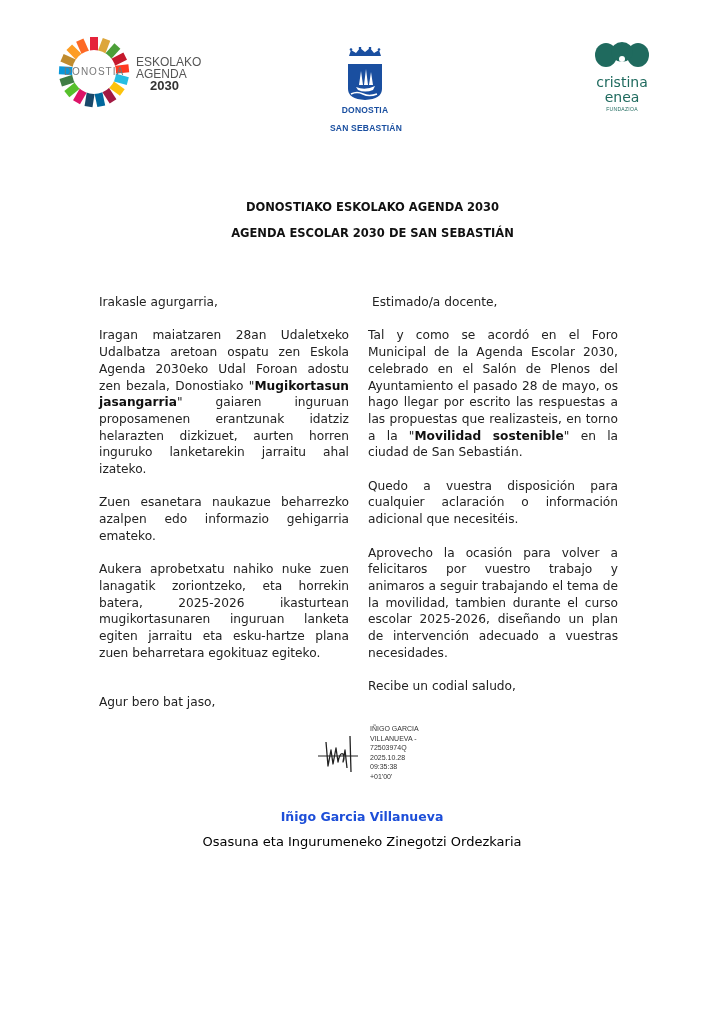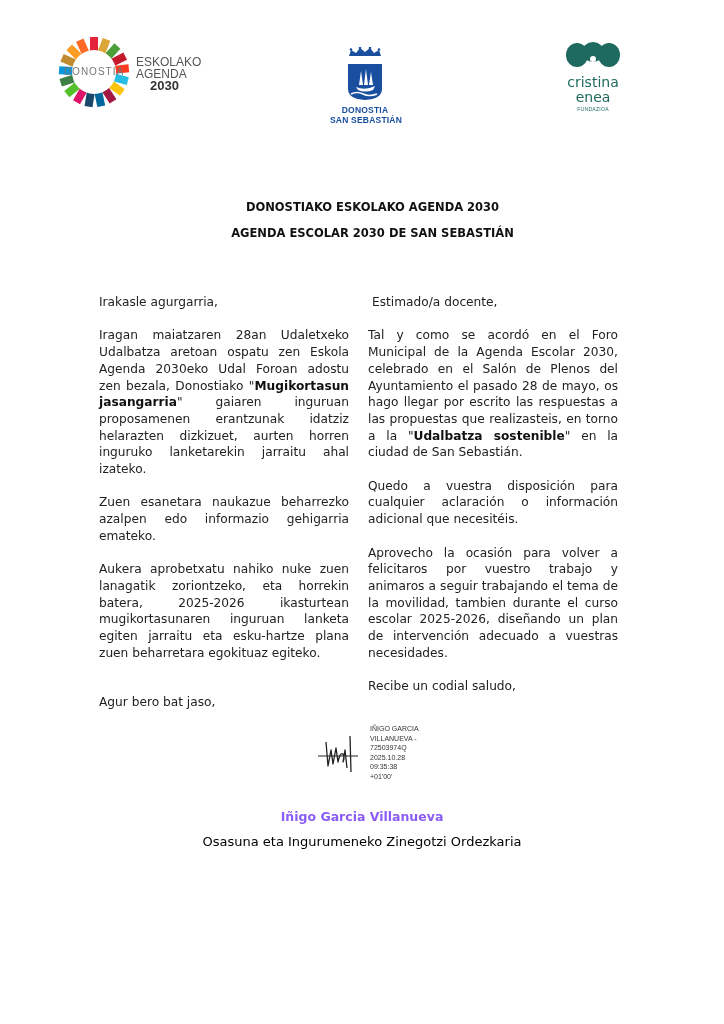--- a/index.html
+++ b/index.html
@@ -15,21 +15,21 @@
     .logo-agenda .agenda-text { position: absolute; left: 78px; top: 20px; font-family: "Liberation Sans", sans-serif;
       font-size: 12px; line-height: 12px; color: #555; }
     .logo-agenda .agenda-text .yr { display: block; font-weight: bold; color: #333; margin-left: 14px; font-size: 13px; }
 
     .logo-city { position: absolute; left: 330px; top: 42px; width: 70px; text-align: center; }
     .logo-city .crown { width: 36px; height: 10px; margin: 0 auto; }
     .logo-city .shield { width: 36px; height: 38px; margin: 2px auto 0; }
     .logo-city .city-name { font-family: "Liberation Sans", sans-serif; font-weight: bold; font-size: 8.5px; color: #1a4fa0;
       line-height: 10px; letter-spacing: 0.2px; white-space: nowrap; }
 
-    .logo-ce { position: absolute; left: 559px; top: 42px; width: 68px; text-align: center; }
+    .logo-ce { position: absolute; left: 588px; top: 42px; width: 68px; text-align: center; }
     .logo-ce .leaves { width: 58px; height: 28px; margin: 0 auto; }
     .logo-ce .ce-name { font-family: "DejaVu Sans", sans-serif; color: #1f6a5e; font-size: 14px; line-height: 13px; margin-top: 2px; }
     .logo-ce .ce-sub { font-family: "Liberation Sans", sans-serif; color: #1f6a5e; font-size: 5px; letter-spacing: 0.3px; margin-top: 2px; }
 
     
     .titles { position: absolute; left: 0; top: 194px; width: 724px; text-align: center;
       font-family: "DejaVu Sans", sans-serif; font-weight: bold; font-size: 11.5px; color: #111; }
     .titles div { line-height: 26px; padding-left: 21px; }
 
     
@@ -44,21 +44,21 @@
     .indent { padding-left: 4px; }
 
     
     .signature { position: absolute; left: 318px; top: 722px; width: 120px; height: 70px; }
     .signature .scribble { position: absolute; left: 0; top: 10px; width: 42px; height: 44px; }
     .signature .cert { position: absolute; left: 52px; top: 2px; font-family: "Liberation Sans", sans-serif;
       font-size: 7px; line-height: 9.6px; color: #333; }
 
     
     .signer { position: absolute; left: 0; top: 808px; width: 724px; text-align: center; }
-    .signer .name { font-weight: bold; font-size: 12.5px; color: #8b5cf6; line-height: 18px; }
+    .signer .name { font-weight: bold; font-size: 12.5px; color: #1d4ed8; line-height: 18px; }
     .signer .role { font-size: 13px; color: #000000; line-height: 16px; }
     .signer .role.first { margin-top: 8px; }
   </style>
 </head>
 <body>
 
 <div class="logo-agenda">
   <svg class="wheel" viewBox="0 0 72 72">
     <g transform="translate(36,36)">
       <rect x="-4" y="-35" width="8" height="17" fill="#e5243b" transform="rotate(0)"></rect>
@@ -100,21 +100,21 @@
     <circle cx="23" cy="1" r="1.3" fill="#1a4fa0"></circle>
       <circle cx="32" cy="2.5" r="1.3" fill="#1a4fa0"></circle>
   </svg>
   <svg class="shield" viewBox="0 0 36 38">
     <path d="M1 1 H35 V26 Q35 36 18 37 Q1 36 1 26 Z" fill="#1a4fa0"></path>
     <path d="M9 24 Q18 28 28 23 L26 27 Q18 30 11 27 Z" fill="#fff"></path>
     <path d="M12 22 L14 8 L16 22 Z M17 22 L19 6 L21 22 Z M22 22 L24 9 L26 22 Z" fill="#fff"></path>
     <path d="M4 31 Q10 28 16 31 T30 31" stroke="#fff" stroke-width="1.4" fill="none"></path>
   </svg>
   <div class="city-name">DONOSTIA</div>
-  <div class="city-name" style="margin-top:0">SAN SEBASTIÁN</div>
+  <div class="city-name" style="margin-top:8px">SAN SEBASTIÁN</div>
 </div>
 
 <div class="logo-ce">
   <svg class="leaves" viewBox="0 0 58 28">
     <ellipse cx="13" cy="13" rx="11" ry="12" fill="#1f6a5e"></ellipse>
     <ellipse cx="45" cy="13" rx="11" ry="12" fill="#1f6a5e"></ellipse>
     <ellipse cx="29" cy="10" rx="11" ry="10" fill="#1f6a5e"></ellipse>
     <circle cx="29" cy="17" r="3" fill="#fff"></circle>
     <path d="M24 28 Q29 18 34 28 Z" fill="#fff"></path>
   </svg>
@@ -131,21 +131,21 @@
 <div class="col left">
   <p class="greet">Irakasle agurgarria,</p>
   <p><span>Iragan maiatzaren 28an Udaletxeko Udalbatza aretoan ospatu zen Eskola Agenda 2030eko Udal Foroan adostu zen bezala, Donostiako "</span><b>Mugikortasun jasangarria</b><span>" gaiaren inguruan proposamenen erantzunak idatziz helarazten dizkizuet, aurten horren inguruko lanketarekin jarraitu ahal izateko.</span></p>
   <p>Zuen esanetara naukazue beharrezko azalpen edo informazio gehigarria emateko.</p>
   <p>Aukera aprobetxatu nahiko nuke zuen lanagatik zoriontzeko, eta horrekin batera, 2025-2026 ikasturtean mugikortasunaren inguruan lanketa egiten jarraitu eta esku-hartze plana zuen beharretara egokituaz egiteko.</p>
   <p class="closing">Agur bero bat jaso,</p>
 </div>
 
 <div class="col right">
   <p class="greet indent">Estimado/a docente,</p>
-  <p><span>Tal y como se acordó en el Foro Municipal de la Agenda Escolar 2030, celebrado en el Salón de Plenos del Ayuntamiento el pasado 28 de mayo, os hago llegar por escrito las respuestas a las propuestas que realizasteis, en torno a la "</span><b>Udalbatza sostenible</b><span>" en la ciudad de San Sebastián.</span></p>
+  <p><span>Tal y como se acordó en el Foro Municipal de la Agenda Escolar 2030, celebrado en el Salón de Plenos del Ayuntamiento el pasado 28 de mayo, os hago llegar por escrito las respuestas a las propuestas que realizasteis, en torno a la "</span><b>Movilidad sostenible</b><span>" en la ciudad de San Sebastián.</span></p>
   <p>Quedo a vuestra disposición para cualquier aclaración o información adicional que necesitéis.</p>
   <p>Aprovecho la ocasión para volver a felicitaros por vuestro trabajo y animaros a seguir trabajando el tema de la movilidad, tambien durante el curso escolar 2025-2026, diseñando un plan de intervención adecuado a vuestras necesidades.</p>
   <p class="closing">Recibe un codial saludo,</p>
 </div>
 
 <div class="signature">
   <svg class="scribble" viewBox="0 0 42 44">
     <path d="M0 24 H40" stroke="#222" stroke-width="1.2" fill="none"></path>
     <path d="M8 10 L10 34 L13 18 L15 32 L18 16 L20 30 Q22 20 25 22 Q27 26 25 30 L27 18 L29 36 M32 4 L33 40" stroke="#222" stroke-width="1.3" fill="none" stroke-linejoin="round"></path>
   </svg>

